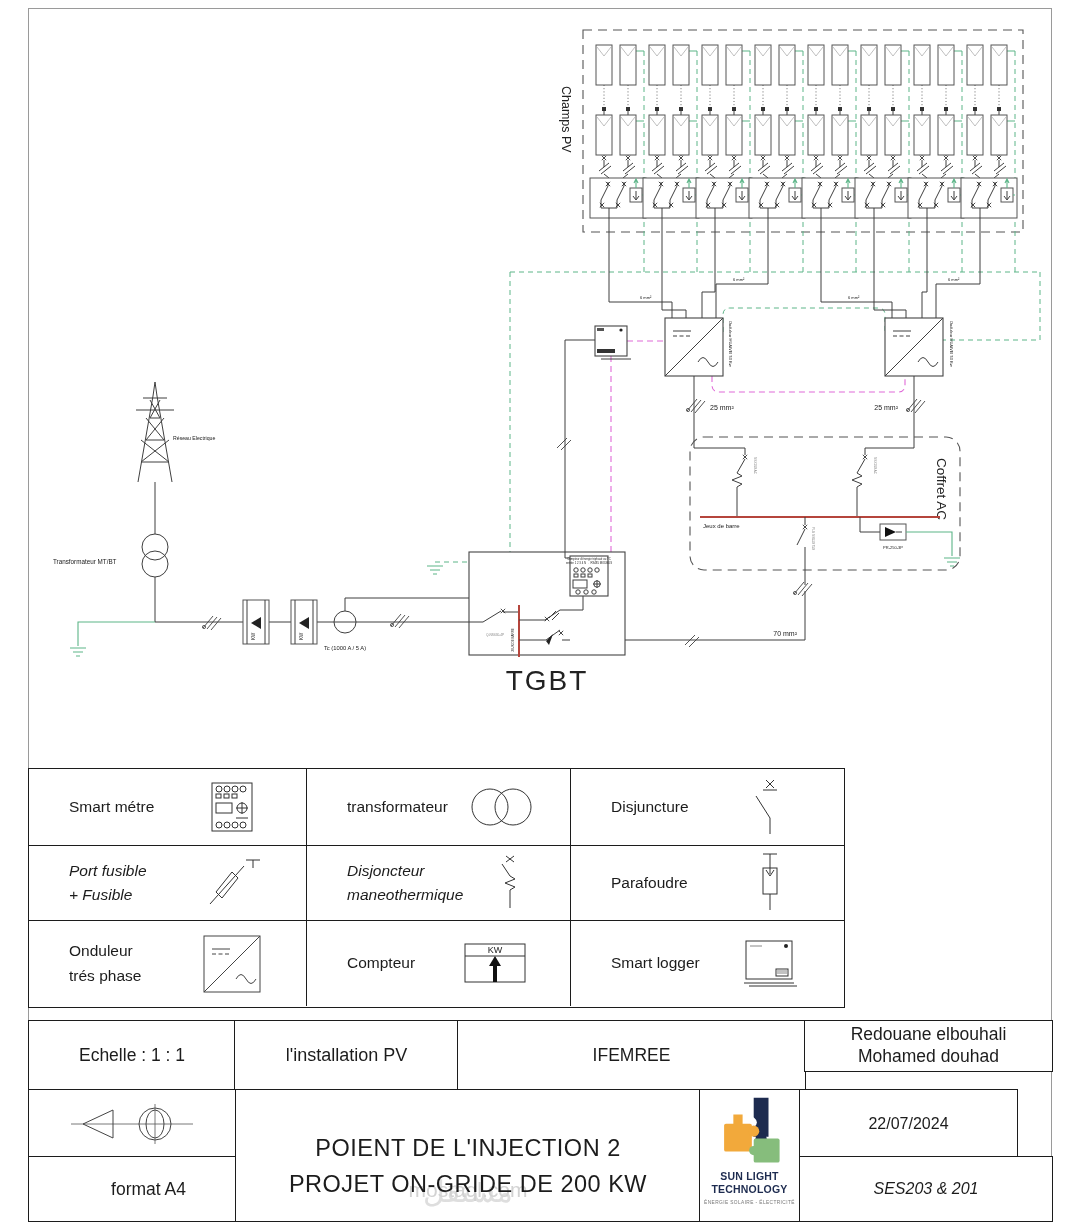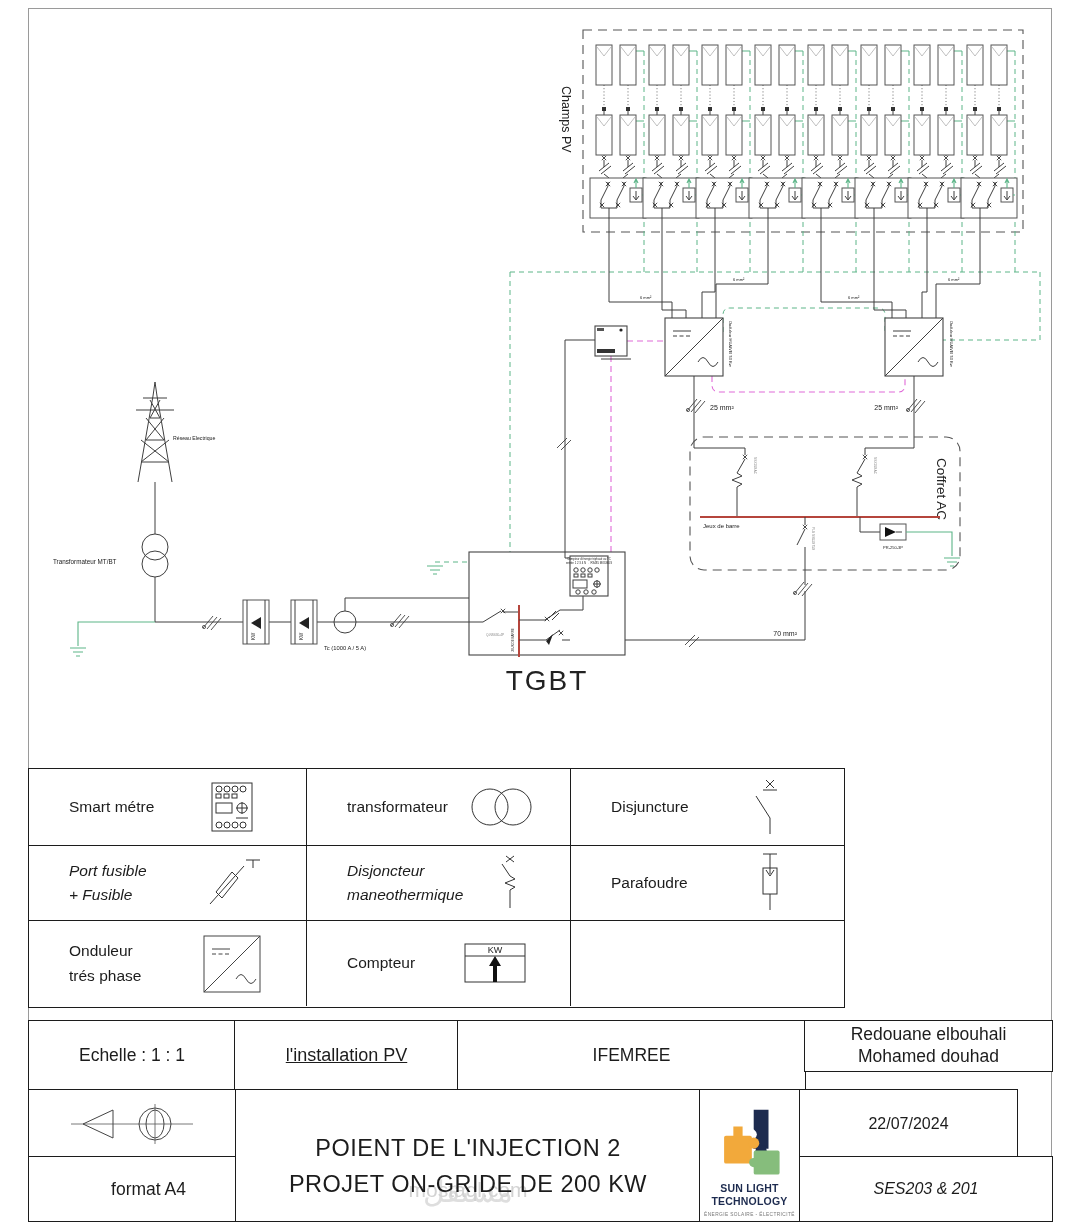--- a/index.html
+++ b/index.html
@@ -24,21 +24,21 @@
   .llab{flex:1;font-size:15.5px;line-height:1.55;}
   .llab.it{font-style:italic;}
   .lsym{width:120px;display:flex;justify-content:center;align-items:center;margin-right:14px;}
   
   .tb{position:absolute;box-sizing:border-box;border:1.4px solid #1c1c1c;background:#fff;display:flex;align-items:center;justify-content:center;text-align:center;}
   .authors{flex-direction:column;line-height:1.25;}
   .bigtitle{position:relative;flex-direction:column;justify-content:flex-start;padding-top:40px;}
   .bigtitle .tl{font-size:23.5px;letter-spacing:0.5px;line-height:1.55;position:relative;z-index:2;text-align:right;}
   .wm-ar{position:absolute;left:0;right:0;top:44px;text-align:center;font-size:30px;color:#dedede;z-index:1;margin-top:40px;}
   .wm-en{position:absolute;left:0;right:0;top:88px;text-align:center;font-size:21px;color:#d2d2d2;z-index:1;}
-  .logocell{flex-direction:column;justify-content:flex-start;padding-top:18px;}
+  .logocell{flex-direction:column;justify-content:flex-start;padding-top:6px;}
   .logotxt{color:#1d2b4f;font-weight:bold;font-size:10.5px;line-height:1.25;letter-spacing:0.2px;}
   .logotag{font-size:4.8px;color:#777;margin-top:4px;letter-spacing:0.4px;}
 </style>
 </head>
 <body>
 
 <div class="frame"></div>
 
 <svg style="position:absolute;left:0;top:0;" width="1080" height="770" viewBox="0 0 1080 770">
   <defs>
@@ -378,26 +378,39 @@
       <svg width="66" height="44" viewBox="0 0 66 44">
           <rect x="2" y="2" width="60" height="38" fill="none" stroke="#333"></rect>
           <path d="M2,14 H62" stroke="#333"></path>
           <text x="32" y="11" font-size="9" text-anchor="middle" fill="#222">KW</text>
           <rect x="30" y="20" width="4" height="20" fill="#111"></rect>
           <polygon points="32,14 26,24 38,24" fill="#111"></polygon>
         </svg>
     </div>
   </div>
 
+  <div class="lcell lastrow">
+    <div class="llab">Smart logger</div>
+    <div class="lsym">
+      <svg width="58" height="52" viewBox="0 0 58 52">
+          <rect x="5" y="3" width="46" height="38" fill="none" stroke="#333"></rect>
+          <circle cx="45" cy="8" r="2" fill="#222"></circle>
+          <path d="M9,8 H21" stroke="#888" stroke-width="1"></path>
+          <rect x="35" y="31" width="12" height="7" fill="none" stroke="#333"></rect>
+          <path d="M36,33 h10 M36,35 h10" stroke="#333" stroke-width="0.6"></path>
+          <path d="M3,45 H53 M8,48 H56" stroke="#333" fill="none"></path>
+        </svg>
+    </div>
+  </div>
 </div>
 
 <div class="tb" style="left:28px;top:1020px;width:208px;height:70px;font-size:17.5px;">
     <span>Echelle : 1 : 1</span>
   </div>
-<div class="tb" style="left:234px;top:1020px;width:225px;height:70px;font-size:18px;text-decoration:underline;">
+<div class="tb" style="left:234px;top:1020px;width:225px;height:70px;font-size:18px;">
     <span>l'installation PV</span>
   </div>
 <div class="tb" style="left:457px;top:1020px;width:349px;height:70px;font-size:17.5px;">
     <span>IFEMREE</span>
   </div>
 <div class="tb authors" style="left:804px;top:1020px;width:249px;height:52px;font-size:17.5px;">
   <div>Redouane elbouhali</div>
   <div>Mohamed douhad</div>
 </div>
 

